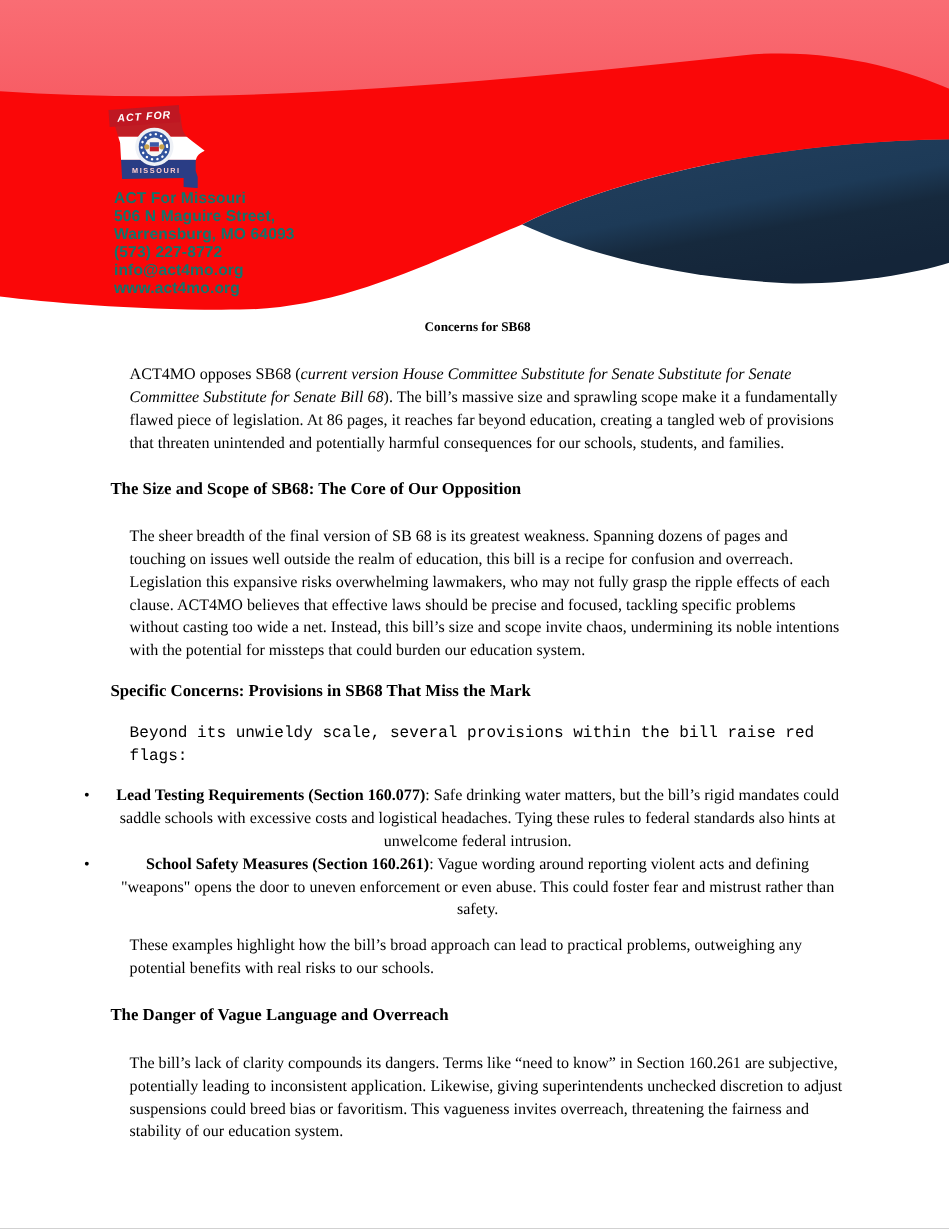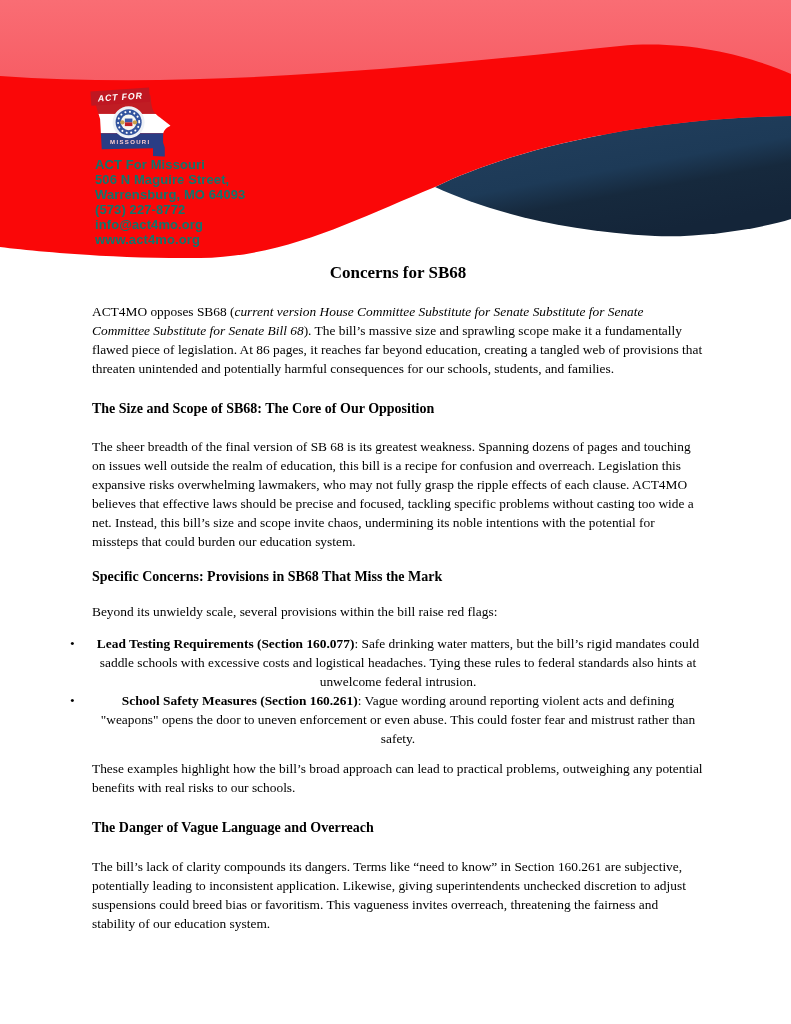--- a/index.html
+++ b/index.html
@@ -14,30 +14,30 @@
     position:absolute; top:157px; left:95px;
     font-family:"Liberation Sans", sans-serif; font-weight:bold;
     font-size:13px; line-height:15px; color:#0f766e;
     letter-spacing:0.1px; white-space:nowrap;
   }
   .content {
     position:absolute; top:252px; left:92px; width:612px;
     font-size:13.4px; line-height:19px;
   }
   .doc-title {
-    font-size:17px; line-height:22px; font-weight:bold;
+    font-size:11px; line-height:22px; font-weight:bold;
     text-align:center; margin:10px 0 0 0;
   }
-  .content p { margin:18px 0 0 0; }
+  .content p { margin:18px 0 0 16px; }
   .content h2 {
     font-size:14px; line-height:20px; font-weight:bold; margin:21px 0 0 0;
   }
   h2.h-specific { margin-top:16px; }
   h2.h-vague   { }
-  p.p-specific-intro { margin-top:15px; }
+  p.p-specific-intro { margin-top:15px;font-family:Liberation Mono, monospace; }
   p.p-examples { margin-top:11px; }
   p.p-vague    { margin-top:19px; }
   .content ul { margin:13px 0 0 0; padding:0; }
   .content li { list-style:none; position:relative; margin:0;text-align:center; }
   .content li::before {
     content:"\2022"; position:absolute; left:-22px; top:0;
     font-size:13.4px;
   }
   .content em { font-style:italic; }
   .content strong { font-weight:bold; }

